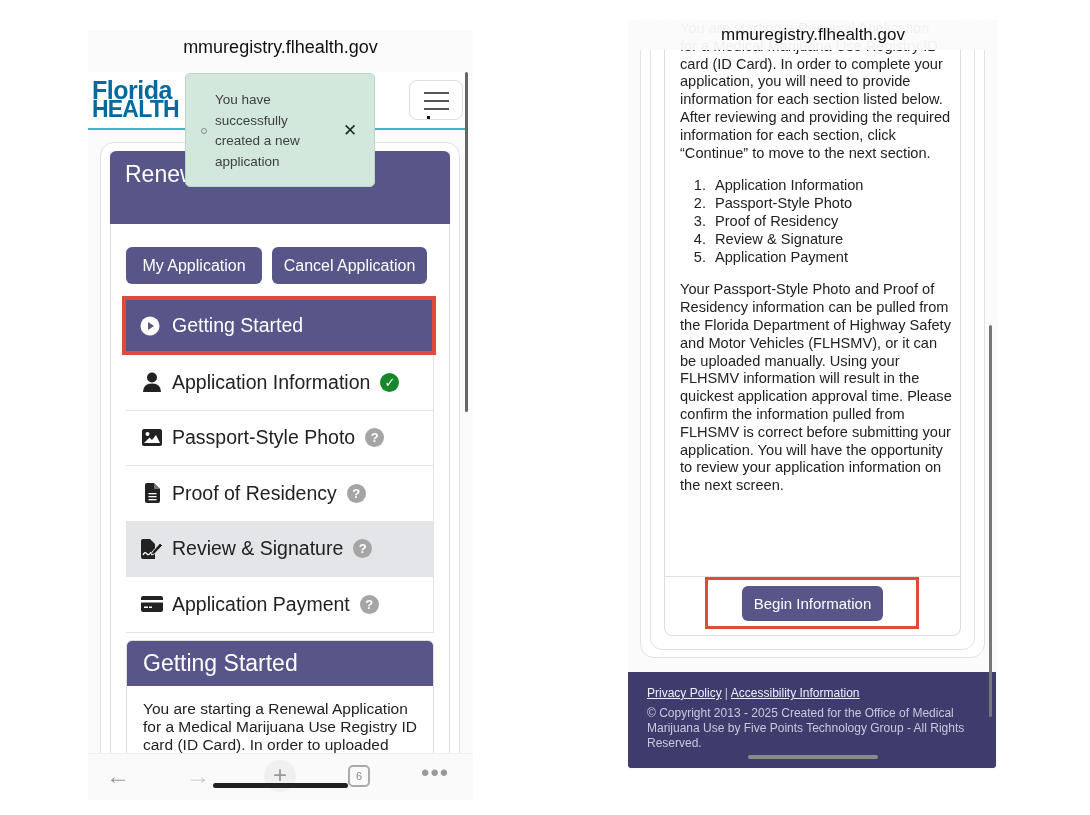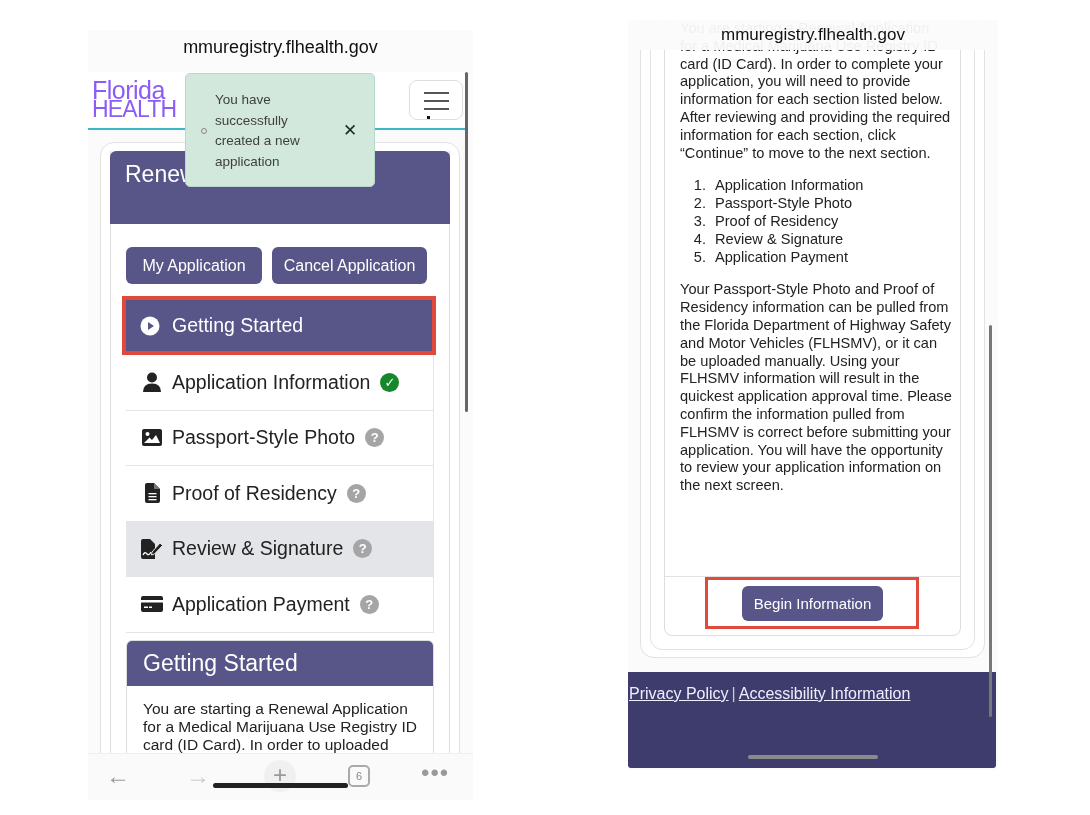--- a/index.html
+++ b/index.html
@@ -3,21 +3,21 @@
 <meta charset="utf-8">
 <style>
   * { box-sizing: border-box; margin: 0; padding: 0; }
   html, body { width: 1090px; height: 815px; background: #ffffff; overflow: hidden; }
   body { position: relative; font-family: "Liberation Sans", "DejaVu Sans", sans-serif; color: #212529; }
 
   
   .phone-left { position: absolute; left: 88px; top: 30px; width: 385px; height: 770px; background: #fbfbfb; overflow: hidden; }
   .url-bar { position: absolute; left: 0; right: 0; top: 0; height: 42px; text-align: center; font-size: 18px; line-height: 34px; color: #111; background: #fbfbfb; }
   .site-header { position: absolute; left: 0; top: 42px; width: 380px; height: 58px; background: #ffffff; border-bottom: 2px solid #3bb6c4; }
-  .logo { position: absolute; left: 4px; top: 9px; color: #8b5cf6; font-weight: normal; line-height: 19px; }
+  .logo { position: absolute; left: 4px; top: 9px; color: #0369a1; font-weight: bold; line-height: 19px; }
   .logo .l1 { font-size: 25px; letter-spacing: -0.5px; display: block; }
   .logo .l2 { font-size: 23px; letter-spacing: -0.8px; display: block; }
   .hamburger { position: absolute; left: 321px; top: 8px; width: 54px; height: 40px; border: 1px solid #dedede; border-radius: 8px; background: #fff; }
   .hamburger span { position: absolute; left: 14px; width: 25px; height: 2px; background: #555; }
   .hamburger .dot { position: absolute; left: 17px; top: 35px; width: 3px; height: 3px; background: #111; }
   .scroll-v-left { position: absolute; left: 377px; top: 42px; width: 3px; height: 340px; background: #666; border-radius: 2px; }
 
   .outer-card { position: absolute; left: 12px; top: 112px; width: 360px; height: 700px; border: 1px solid #e2e2e2; border-radius: 14px; background: #fff; }
   .renewal-card { position: absolute; left: 22px; top: 121px; width: 340px; height: 700px; border-left: 1px solid #ddd; border-right: 1px solid #ddd; background: #fff; }
   .renewal-head { position: absolute; left: 22px; top: 121px; width: 340px; height: 73px; background: #585689; border-radius: 6px 6px 0 0; }
@@ -62,21 +62,21 @@
   .r-outer2 { position: absolute; left: 22px; top: -30px; width: 325px; height: 660px; border: 1px solid #e2e2e2; border-radius: 12px; background: #fff; }
   .r-card { position: absolute; left: 36px; top: -30px; width: 297px; height: 646px; border: 1px solid #ddd; border-radius: 0 0 8px 8px; background: #fff; }
   .r-body { position: absolute; left: 52px; top: 18px; width: 275px; font-size: 14.6px; line-height: 17.8px; color: #222; }
   .r-body p { margin-bottom: 15px; }
   .r-body ol { margin: 0 0 15px 30px; padding-left: 0; }
   .r-body li { padding-left: 5px; }
   .r-divider { position: absolute; left: 37px; top: 556px; width: 295px; height: 1px; background: #e2e2e2; }
   .begin-btn { position: absolute; left: 114px; top: 566px; width: 141px; height: 35px; background: #585689; color: #fff; border-radius: 6px; font-size: 15px; text-align: center; line-height: 35px; }
   .begin-highlight { position: absolute; left: 77px; top: 557px; width: 214px; height: 52px; border: 3px solid #e04a3c; }
   .r-scroll { position: absolute; left: 361px; top: 305px; width: 3px; height: 392px; background: #777; border-radius: 2px; z-index: 4; }
-  .footer { position: absolute; left: 0; top: 652px; width: 368px; height: 96px; background: #3e3c6c; padding: 14px 1px; color: #c9c8dc; font-size: 16px; line-height: 15px; border-radius: 0 0 3px 3px; }
+  .footer { position: absolute; left: 0; top: 652px; width: 368px; height: 96px; background: #3e3c6c; padding: 14px 19px; color: #c9c8dc; font-size: 12px; line-height: 15px; border-radius: 0 0 3px 3px; }
   .footer a { color: #eeeeff; text-decoration: underline; }
   .footer .sep { color: #ccc; margin: 0 3px; }
   .footer .copy { margin-top: 5px; }
   .r-home-ind { position: absolute; left: 120px; top: 735px; width: 130px; height: 4px; background: #8b8b8b; border-radius: 2px; }
 </style>
 </head>
 <body>
 
 <div class="phone-left">
   <div class="url-bar">mmuregistry.flhealth.gov</div>
@@ -216,15 +216,16 @@
   <div class="r-divider"></div>
   <div class="begin-highlight"></div>
   <div class="begin-btn">Begin Information</div>
 
   <div class="r-scroll"></div>
 
   <div class="footer">
     <div>
       <a>Privacy Policy</a><span class="sep">|</span><a>Accessibility Information</a>
     </div>
+    <div class="copy">© Copyright 2013 - 2025 Created for the Office of Medical Marijuana Use by Five Points Technology Group - All Rights Reserved.</div>
   </div>
   <div class="r-home-ind"></div>
 </div>
 
 </body></html>

